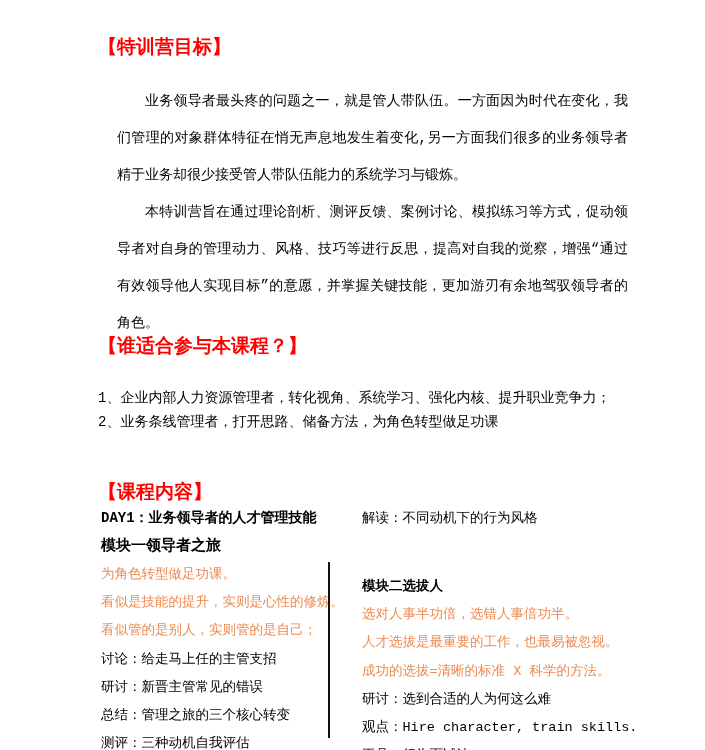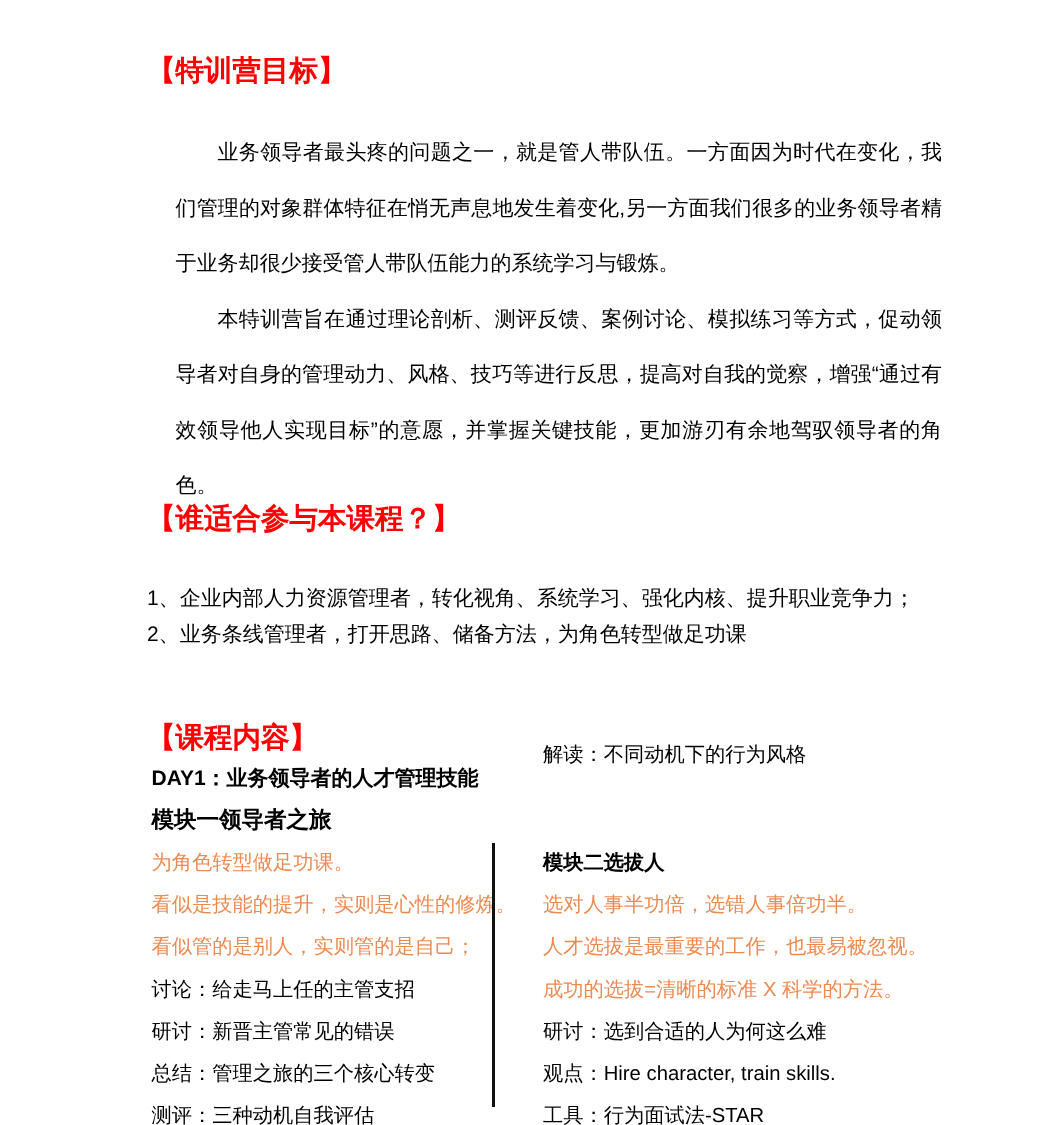--- a/index.html
+++ b/index.html
@@ -6,21 +6,21 @@
     margin: 0;
     padding: 0;
     background: #ffffff;
   }
   .page {
     position: relative;
     width: 705px;
     height: 750px;
     background: #ffffff;
     overflow: hidden;
-    font-family: Liberation Sans, sans-serif;
+    font-family: Liberation Mono, monospace;
     color: #000000;
   }
   .red-heading {
     position: absolute;
     left: 98px;
     margin: 0;
     font-size: 19px;
     font-weight: bold;
     color: #ff0000;
     line-height: 22px;
@@ -61,21 +61,21 @@
     left: 101px;
     top: 510px;
     font-size: 14px;
     font-weight: bold;
     line-height: 17px;
     white-space: nowrap;
   }
   .day1-note {
     position: absolute;
     left: 362px;
-    top: 494px;
+    top: 510px;
     font-size: 13.5px;
     line-height: 17px;
     white-space: nowrap;
   }
   .module1-title {
     position: absolute;
     left: 101px;
     top: 538px;
     font-size: 15px;
     font-weight: bold;
@@ -85,21 +85,21 @@
   .col {
     position: absolute;
     top: 561px;
     font-size: 13.5px;
     line-height: 28.2px;
   }
   .col-left  { left: 101px; width: 224px; }
   .col-right { left: 362px; width: 335px; }
   .col .line { white-space: nowrap; }
   .col .orange { color: #ed8a50; }
-  .col .mod-title { font-weight: bold; color: #000000; }
+  .col .mod-title { font-weight: bold; color: #000000; margin-top: 12px; }
   .divider {
     position: absolute;
     left: 328px;
     top: 562px;
     width: 2px;
     height: 176px;
     background: #111111;
   }
 </style>
 </head>

